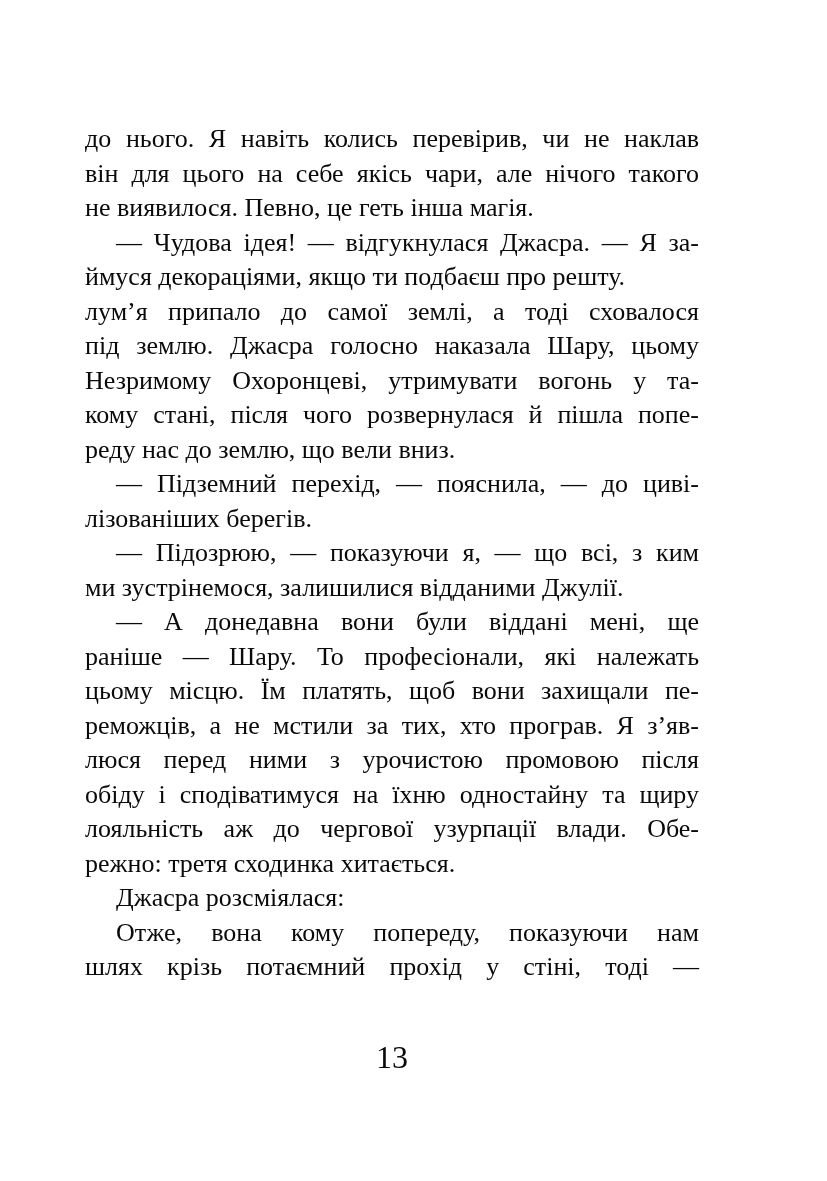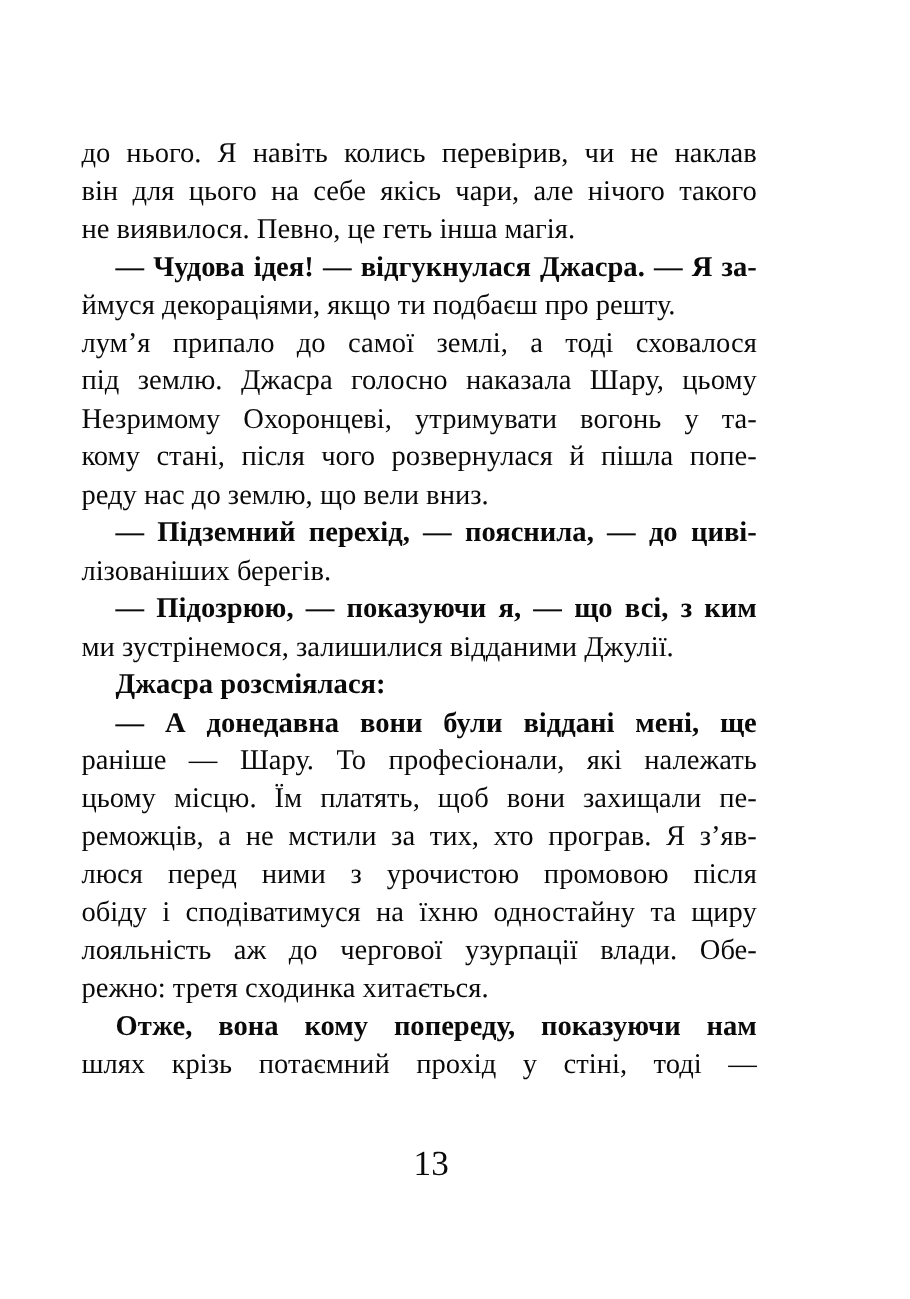--- a/index.html
+++ b/index.html
@@ -10,21 +10,21 @@
     width: 827px;
     height: 1181px;
     background: #ffffff;
     position: relative;
     overflow: hidden;
     font-family: "Liberation Serif", serif;
     color: #0a0a0a;
   }
   .text-block {
     position: absolute;
-    left: 74px;
+    left: 85px;
     top: 122px;
     width: 614px;
     font-size: 26px;
     line-height: 34.5px;
   }
   .para {
     margin: 0;
     padding: 0;
   }
   .line {
@@ -35,21 +35,20 @@
     -moz-text-align-last: justify;
     text-align-last: justify;
     text-justify: inter-word;
   }
   .line.left {
     text-align: center;
     text-align-last: left;
   }
   .line.indent {
     text-indent: 31px;
-    font-weight: bold;
   }
   .pg-num {
     position: absolute;
     left: 85px;
     top: 1040px;
     width: 614px;
     font-size: 32px;
     line-height: 34.5px;
     text-align: center;
   }
@@ -76,31 +75,31 @@
     </div>
     <div class="para">
       <div class="line just indent">— Підземний перехід, — пояснила, — до циві-</div>
       <div class="line left">лізованіших берегів.</div>
     </div>
     <div class="para">
       <div class="line just indent">— Підозрюю, — показуючи я, — що всі, з ким</div>
       <div class="line left">ми зустрінемося, залишилися відданими Джулії.</div>
     </div>
     <div class="para">
-      <div class="line left indent">Джасра розсміялася:</div>
-    </div>
-    <div class="para">
       <div class="line just indent">— А донедавна вони були віддані мені, ще</div>
       <div class="line just">раніше — Шару. То професіонали, які належать</div>
       <div class="line just">цьому місцю. Їм платять, щоб вони захищали пе-</div>
       <div class="line just">реможців, а не мстили за тих, хто програв. Я з’яв-</div>
       <div class="line just">люся перед ними з урочистою промовою після</div>
       <div class="line just">обіду і сподіватимуся на їхню одностайну та щиру</div>
       <div class="line just">лояльність аж до чергової узурпації влади. Обе-</div>
       <div class="line left">режно: третя сходинка хитається.</div>
     </div>
     <div class="para">
+      <div class="line left indent">Джасра розсміялася:</div>
+    </div>
+    <div class="para">
       <div class="line just indent">Отже, вона кому попереду, показуючи нам</div>
       <div class="line just">шлях крізь потаємний прохід у стіні, тоді —</div>
     </div>
   </div>
 
 <div class="pg-num">13</div>
 
 </body></html>

